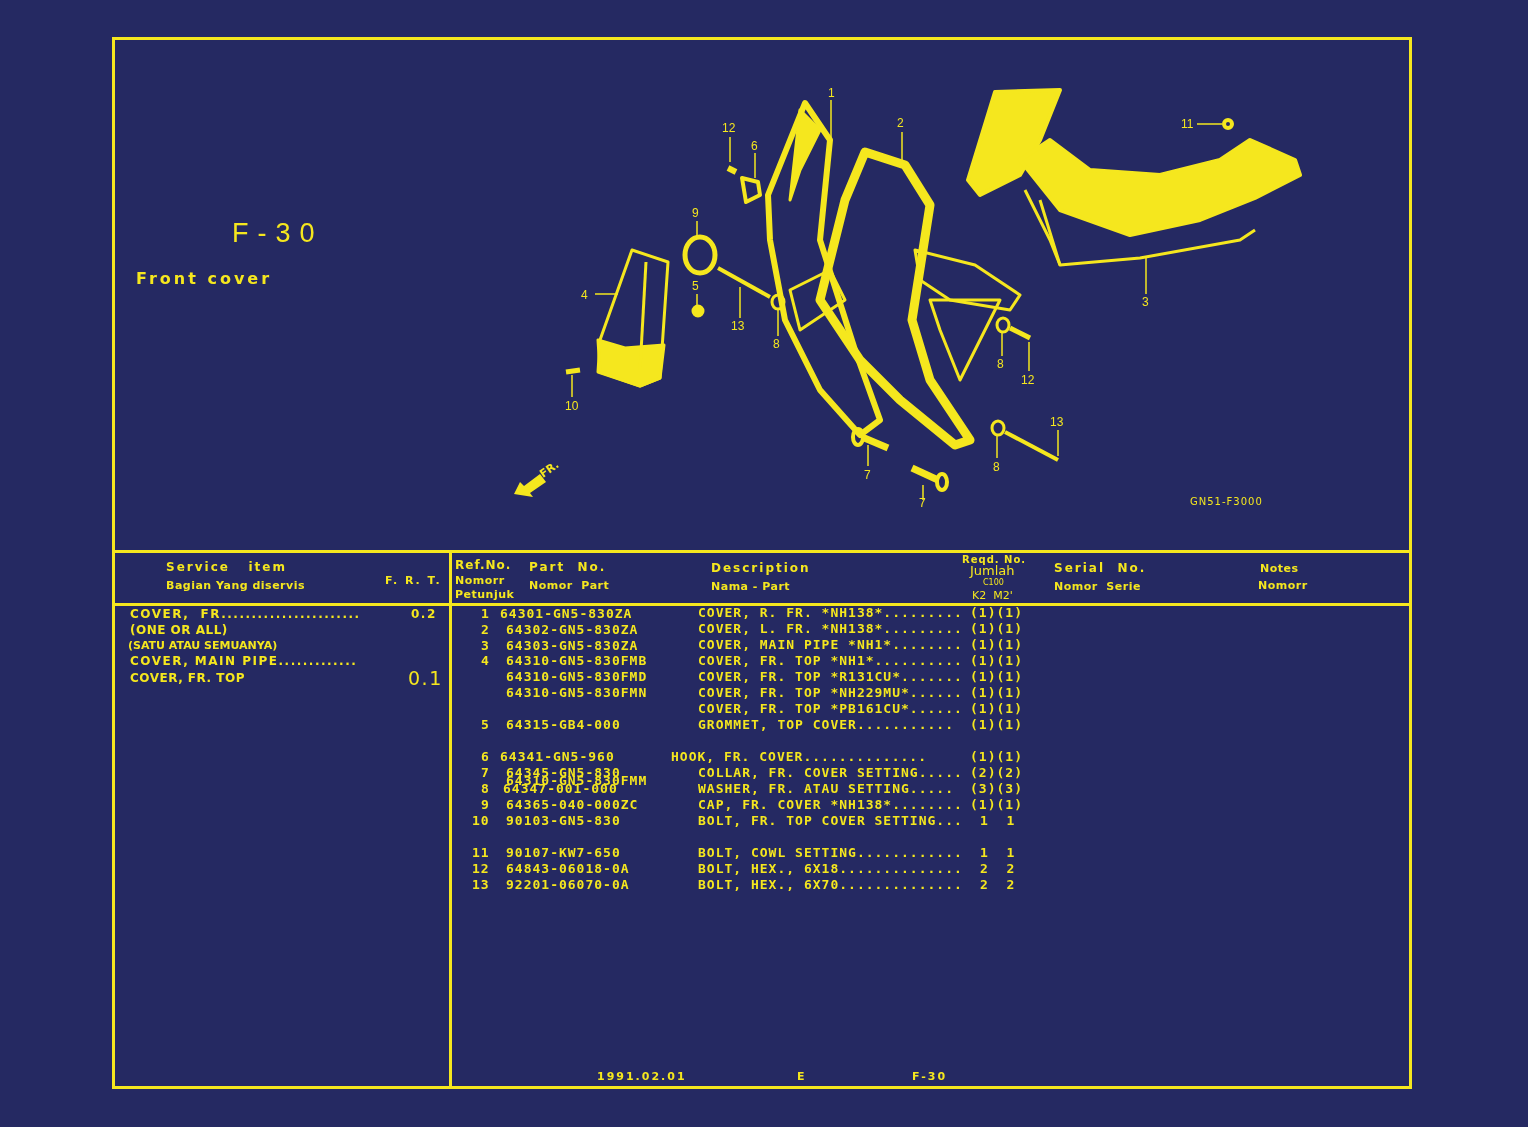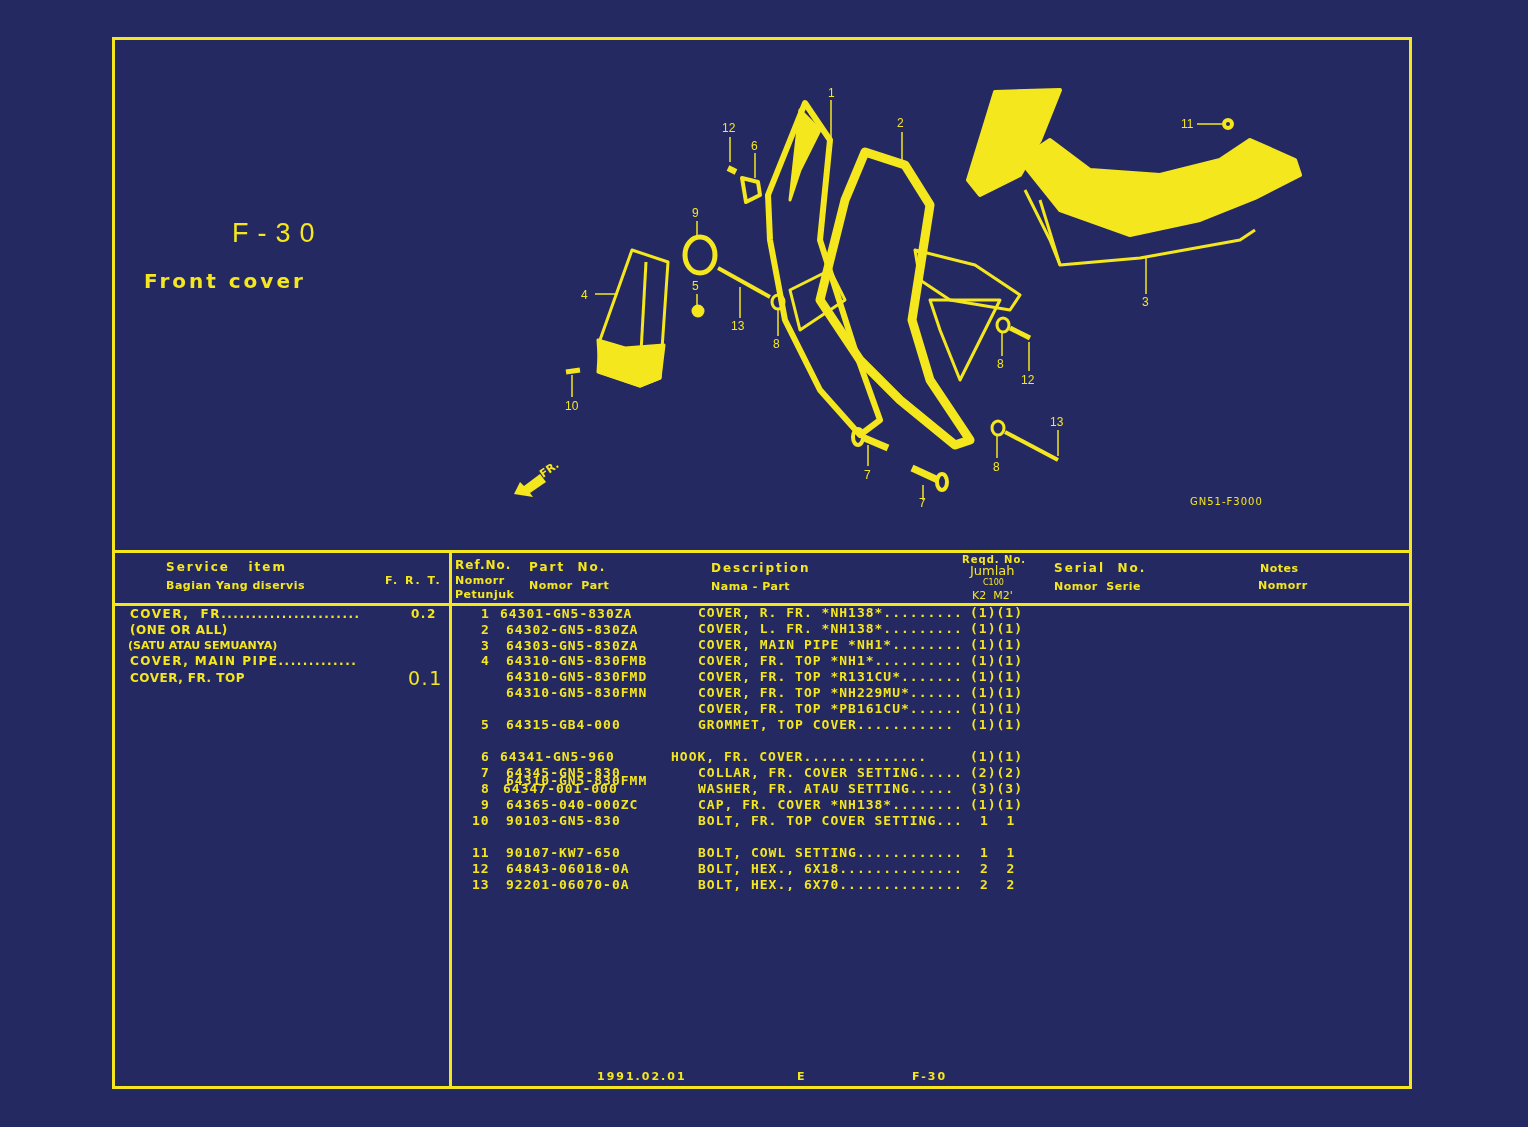--- a/index.html
+++ b/index.html
@@ -5,21 +5,21 @@
   html, body { margin:0; padding:0; }
   body {
     width:1528px; height:1127px; background:#252962; position:relative; overflow:hidden;
     font-family:"DejaVu Sans", sans-serif; color:#f5e71e;
   }
   .frame { position:absolute; left:112px; top:37px; width:1294px; height:1046px; border:3px solid #f5e71e; }
   .hline { position:absolute; left:112px; width:1300px; height:3px; background:#f5e71e; }
   .vline { position:absolute; width:3px; background:#f5e71e; }
   .t { position:absolute; white-space:pre; font-weight:bold; line-height:1; }
   .big-title { left:232px; top:220px; font-size:27px; letter-spacing:9px; font-weight:normal; font-family:"Liberation Sans", sans-serif; }
-  .sub-title { left:144px; top:271px; font-size:20px; letter-spacing:3px; }
+  .sub-title { left:136px; top:271px; font-size:16px; letter-spacing:3px; }
   .hdr { font-size:12px; letter-spacing:2px; }
   .hdr2 { font-size:11px; letter-spacing:0.5px; }
   .row { font-size:13px; font-family:"DejaVu Sans Mono", monospace; letter-spacing:1px; }
   .svc { font-size:12px; letter-spacing:1.5px; }
   .diagram { position:absolute; left:115px; top:40px; width:1291px; height:510px; }
   .callout { font-size:12px; font-weight:normal; font-family:"Liberation Sans", sans-serif; }
   .foot { font-size:11px; letter-spacing:2px; }
 </style>
 </head>
 <body>

